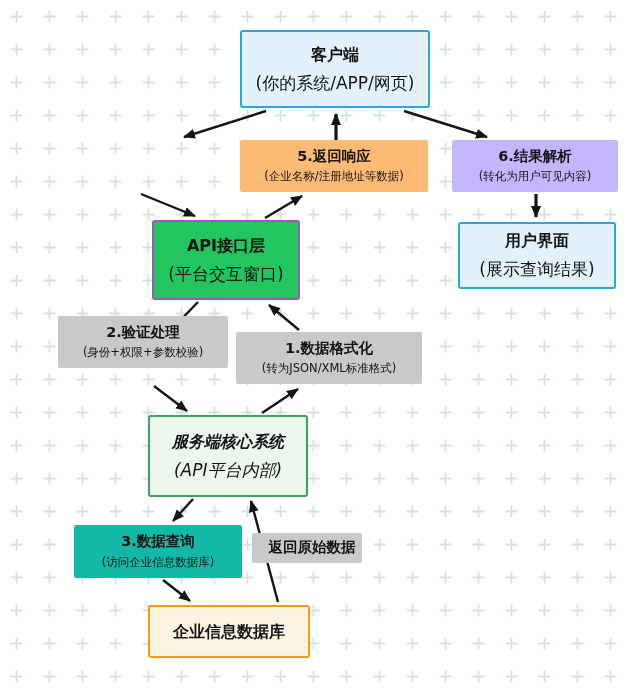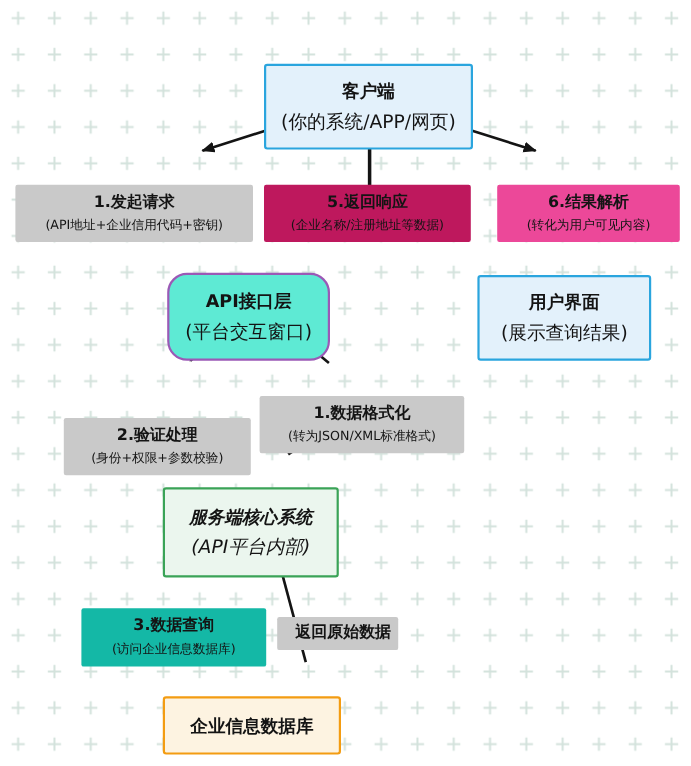--- a/index.html
+++ b/index.html
@@ -9,37 +9,36 @@
     font-family:"DejaVu Sans","Liberation Sans",sans-serif;
     color:#141414;
   }
   .layer { position:absolute; left:0; top:0; }
   .bg   { z-index:0; }
   .arrows { z-index:1; }
   .node, .step {
     position:absolute; z-index:2; box-sizing:border-box;
     display:flex; flex-direction:column; align-items:center; justify-content:center;
     text-align:left;
-    margin-top:28px;
   }
   .node { border:2px solid #888; border-radius:3px; gap:9px; }
   .step { border-radius:2px; gap:5px; padding:4px 6px; }
   .title    { font-size:15px; font-weight:700; line-height:1.2; white-space:nowrap; }
   .subtitle { font-size:17px; font-weight:400; line-height:1.2; white-space:nowrap; }
   .node .title { font-size:16px; }
   .step .title { font-size:14.5px; }
   .step .subtitle { font-size:11.5px; }
 
   #node-client { left:240px; top:30px;  width:190px; height:78px; }
   #step-1      { left:14px;  top:140px; width:216px; height:52px; }
   #step-5      { left:240px; top:140px; width:188px; height:52px; }
   #step-6      { left:452px; top:140px; width:166px; height:52px; }
   #node-api    { left:152px; top:220px; width:148px; height:80px; }
-  #node-ui     { left:434px; top:222px; width:158px; height:78px; }
-  #step-2      { left:58px;  top:352px; width:170px; height:52px; }
+  #node-ui     { left:458px; top:222px; width:158px; height:67px; }
+  #step-2      { left:58px;  top:316px; width:170px; height:52px; }
   #step-4      { left:236px; top:332px; width:186px; height:52px; }
   #node-server { left:148px; top:415px; width:160px; height:82px;font-style:italic; }
   #step-3      { left:74px;  top:525px; width:168px; height:53px; }
   #step-raw    { left:252px; top:533px; width:110px; height:30px; }
   #node-db     { left:148px; top:605px; width:162px; height:53px; }
 
   .arrow-line { stroke:#141414; stroke-width:2.4; }
   .arrow-thick { stroke-width:3.2; }
 </style>
 </head>
@@ -75,36 +74,32 @@
     <line class="arrow-line" x1="193" y1="499" x2="173" y2="521" marker-end="url(#ah)" style="stroke: rgb(20, 20, 20);"></line>
     <line class="arrow-line" x1="163" y1="580" x2="190" y2="601" marker-end="url(#ah)" style="stroke: rgb(20, 20, 20);"></line>
     <line class="arrow-line" x1="278" y1="602" x2="251" y2="501" marker-end="url(#ah)" style="stroke: rgb(20, 20, 20);"></line>
   </svg>
 
   <div class="node" id="node-client" style="border-color: rgb(42, 165, 222); background-color: rgb(227, 241, 251);">
     <div class="title">客户端</div>
     <div class="subtitle">(你的系统/APP/网页)</div>
   </div>
 
-  <div class="step" id="step-1" style="background-color: rgb(201, 201, 201);">
-    <div class="title">1.发起请求</div>
-    <div class="subtitle">(API地址+企业信用代码+密钥)</div>
-  </div>
 
-  <div class="step" id="step-5" style="background-color: #be185d;">
+  <div class="step" id="step-5" style="background-color: #fdba74;">
     <div class="title">5.返回响应</div>
     <div class="subtitle">(企业名称/注册地址等数据)</div>
   </div>
 
-  <div class="step" id="step-6" style="background-color: #ec4899;">
+  <div class="step" id="step-6" style="background-color: #c4b5fd;">
     <div class="title">6.结果解析</div>
     <div class="subtitle">(转化为用户可见内容)</div>
   </div>
 
-  <div class="node" id="node-api" style="border-color: rgb(155, 89, 182); background-color: #5eead4; border-radius: 18px;">
+  <div class="node" id="node-api" style="border-color: rgb(155, 89, 182); background-color: #22c55e;">
     <div class="title">API接口层</div>
     <div class="subtitle">(平台交互窗口)</div>
   </div>
 
   <div class="node" id="node-ui" style="border-color: rgb(42, 165, 222); background-color: rgb(227, 241, 251);">
     <div class="title">用户界面</div>
     <div class="subtitle">(展示查询结果)</div>
   </div>
 
   <div class="step" id="step-2" style="background-color: rgb(201, 201, 201);">

